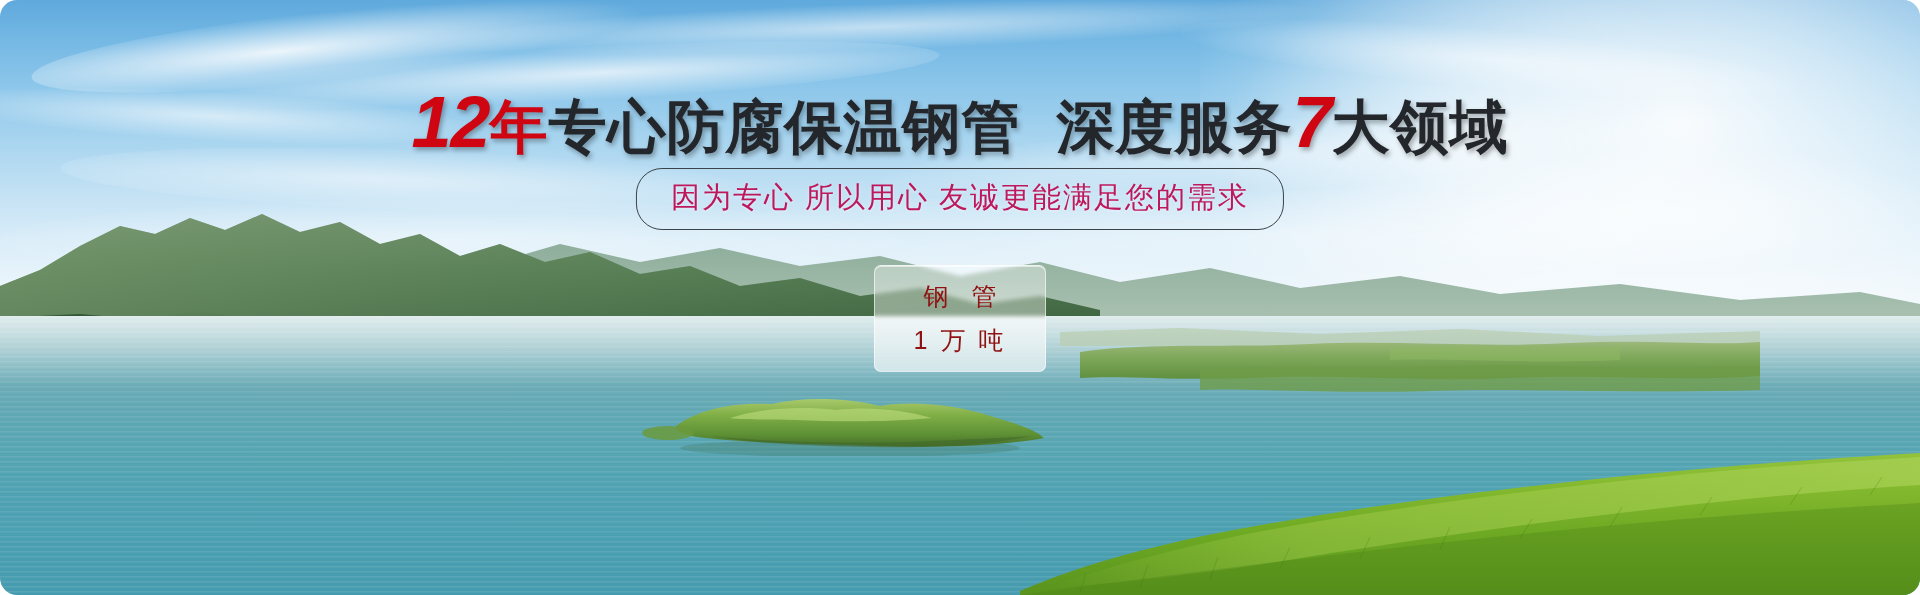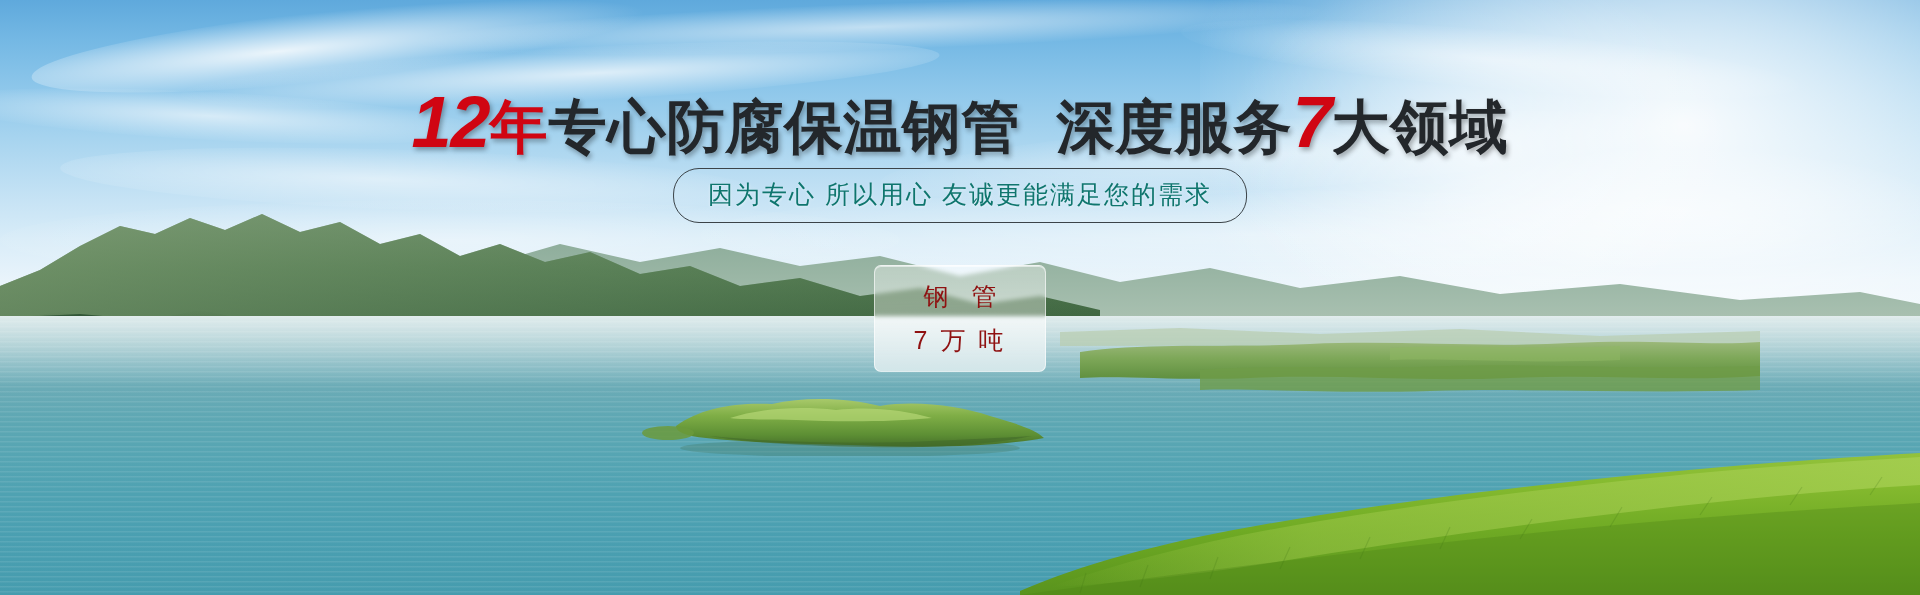--- a/index.html
+++ b/index.html
@@ -4,20 +4,21 @@
 <title>Banner</title>
 <style>
   html,body{margin:0;padding:0;background:#fff;}
   body{font-family:"Liberation Sans","DejaVu Sans",sans-serif;}
 
   .banner{
     position:relative;
     width:1920px;height:595px;
     overflow:hidden;
     user-select:none;
+    border-radius:17px;
   }
 
   
   .sky{
     position:absolute;left:0;top:0;width:1920px;height:330px;
     background:
       linear-gradient(to bottom,
         #5fa9dc 0%,
         #74b8e4 12%,
         #8cc6ea 26%,
@@ -147,22 +148,22 @@
     font-weight:bold;
   }
   .hl-gap{display:inline-block;width:36px;}
 
   .pill{
     position:absolute;left:50%;top:168px;
     transform:translateX(-50%);
     padding:9px 34px 11px;
     border:1.5px solid #3b4348;
     border-radius:26px;
-    font-size:25px;
-    color:#0f766e;
+    font-size:29px;
+    color:#be185d;
     letter-spacing:2px;
     white-space:nowrap;
     background:transparent;
     text-shadow:0 1px 3px rgba(255,255,255,.5);
   }
 
   
   .cards{
     position:absolute;left:50%;top:265px;
     transform:translateX(-50%);
@@ -381,21 +382,21 @@
 
   <div class="pill">
     <span>因为专心 所以用心  友诚更能满足您的需求</span>
   </div>
 
   <div class="cards">
 
     <div class="card">
       <div class="card-label">钢 管</div>
       <div class="card-value">
-        <span>7 万 吨</span>
+        <span>1 万 吨</span>
       </div>
     </div>
 
 
 
   </div>
 
 </div>
 
 </body></html>

